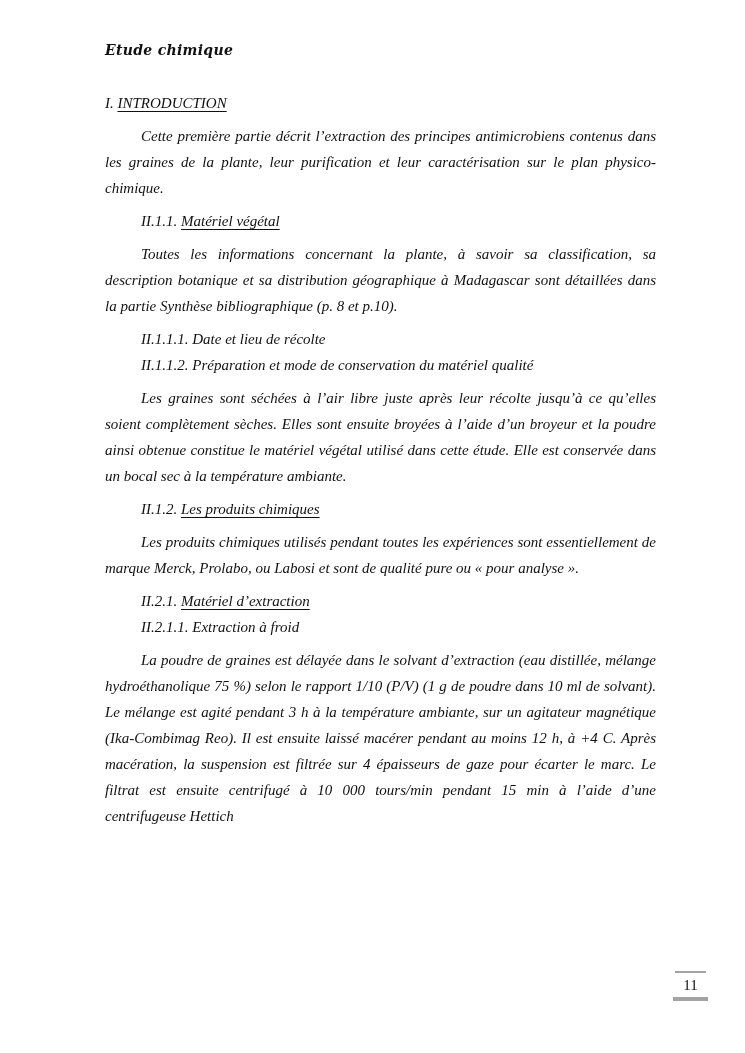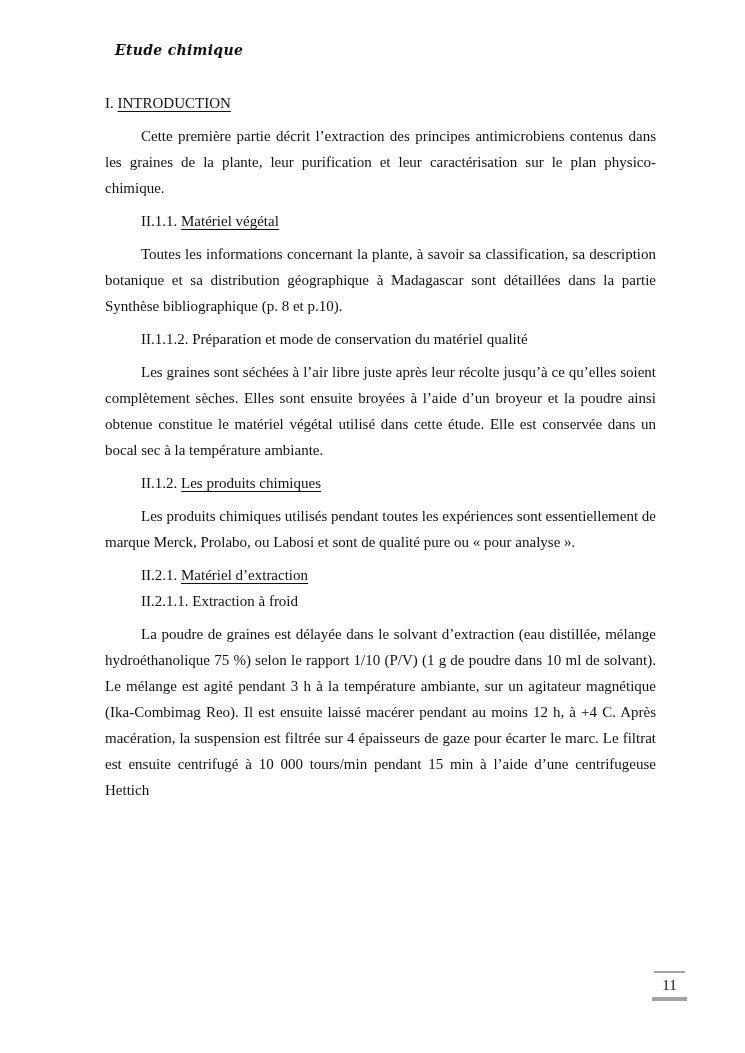--- a/index.html
+++ b/index.html
@@ -17,29 +17,29 @@
   }
   .running-header {
     position: absolute;
     top: 42px;
     left: 105px;
     font-family: "DejaVu Serif", serif;
     font-style: italic;
     font-weight: bold;
     font-size: 14px;
     letter-spacing: 0.3px;
-    margin-left: 10px;
   }
   .content {
     position: absolute;
     top: 90px;
     left: 105px;
     width: 551px;
     font-size: 15px;
     line-height: 26px;
+    font-style: italic;
   }
   .heading {
     margin: 0;
     font-weight: normal;
     font-size: 15px;
   }
   .heading.lvl2 {
     padding-left: 36px;
   }
   .u {
@@ -47,21 +47,21 @@
     text-underline-offset: 3px;
   }
   .para {
     margin: 7px 0;
     text-align: justify;
     text-indent: 36px;
   }
   .page-footer {
     position: absolute;
     top: 971px;
-    left: 652px;
+    left: 673px;
     width: 35px;
   }
   .footer-rule-top {
     height: 2px;
     background: #a3a3a3;
     margin: 0 2px;
   }
   .footer-rule-bottom {
     height: 4px;
     background: #a3a3a3;
@@ -83,20 +83,21 @@
   <div class="heading lvl1"><span>I. </span><span class="u">INTRODUCTION</span></div>
 
   <p class="para">Cette première partie décrit l’extraction des principes antimicrobiens contenus dans les graines de la plante, leur purification et leur caractérisation sur le plan physico-chimique.</p>
 
 
 
   <div class="heading lvl2"><span>II.1.1. </span><span class="u">Matériel végétal</span></div>
 
   <p class="para">Toutes les informations concernant la plante, à savoir sa classification, sa description botanique et sa distribution géographique à Madagascar sont détaillées dans la partie Synthèse bibliographique (p. 8 et p.10).</p>
 
+  <div class="heading lvl2"><span>II.1.1.1. </span><span>Date et lieu de récolte</span></div>
 
 
   <div class="heading lvl2"><span>II.1.1.2. </span><span>Préparation et mode de conservation du matériel qualité</span></div>
 
   <p class="para">Les graines sont séchées à l’air libre juste après leur récolte jusqu’à ce qu’elles soient complètement sèches. Elles sont ensuite broyées à l’aide d’un broyeur et la poudre ainsi obtenue constitue le matériel végétal utilisé dans cette étude. Elle est conservée dans un bocal sec à la température ambiante.</p>
 
   <div class="heading lvl2"><span>II.1.2. </span><span class="u">Les produits chimiques</span></div>
 
   <p class="para">Les produits chimiques utilisés pendant toutes les expériences sont essentiellement de marque Merck, Prolabo, ou Labosi et sont de qualité pure ou « pour analyse ».</p>
 

